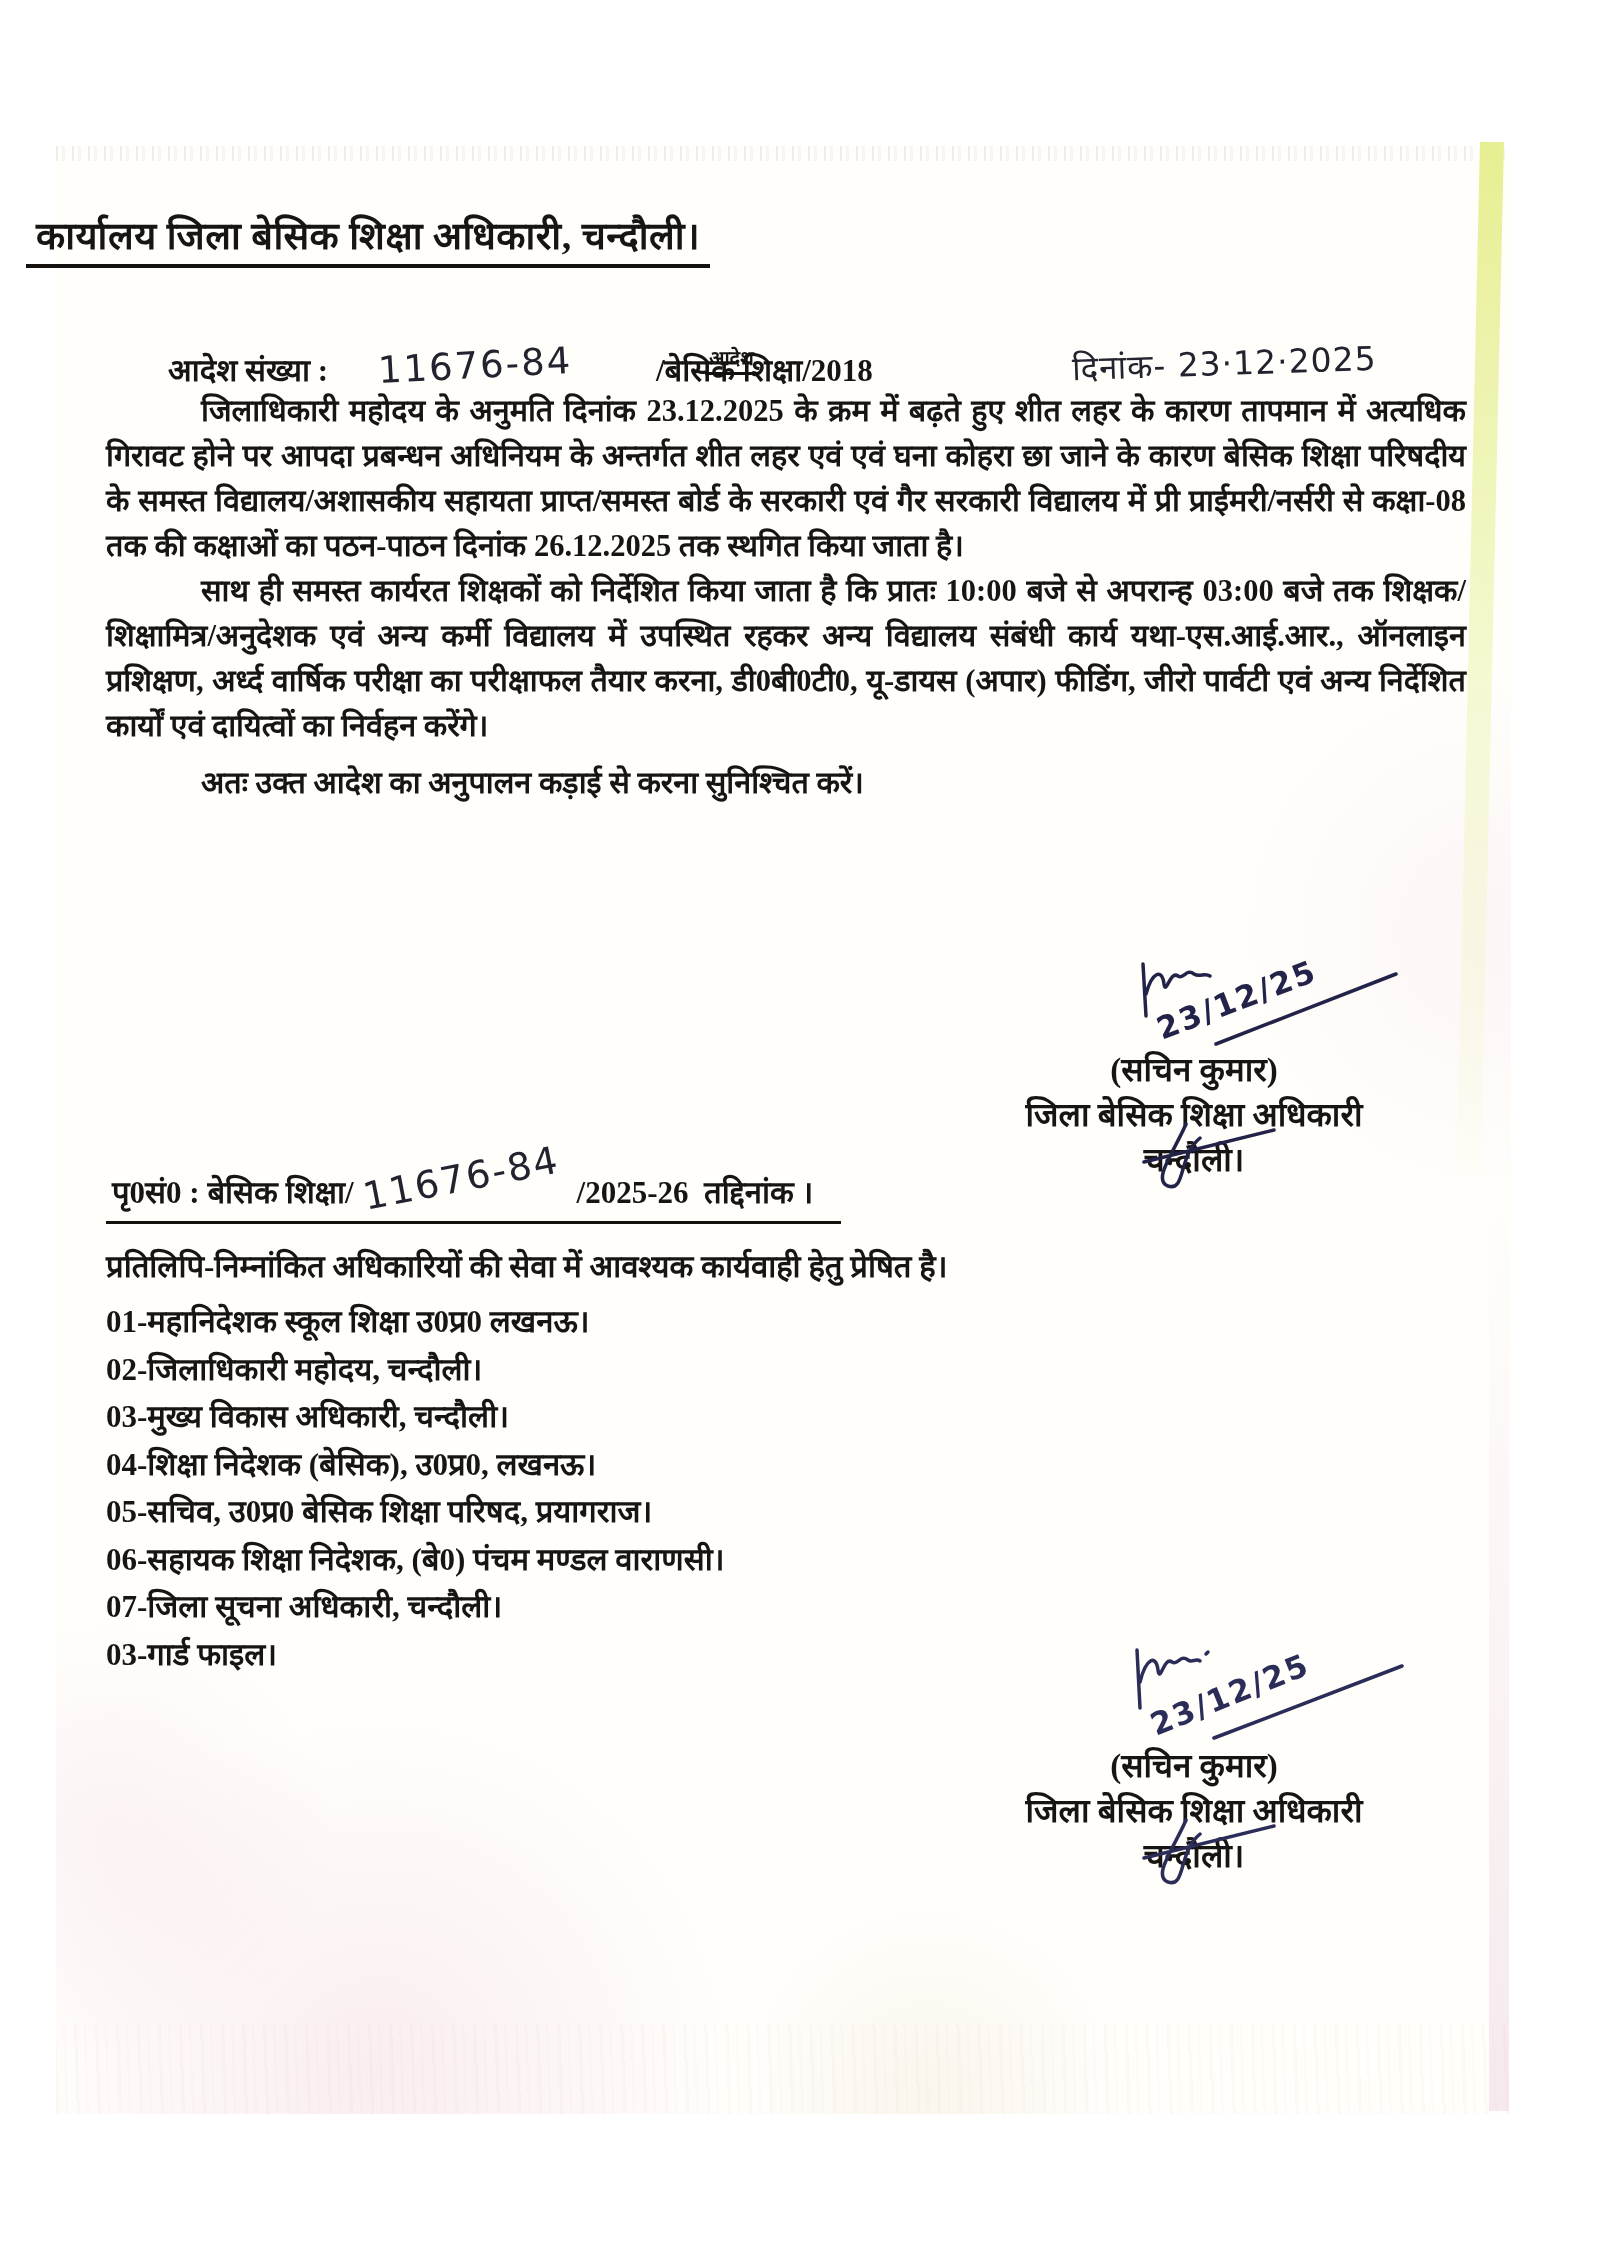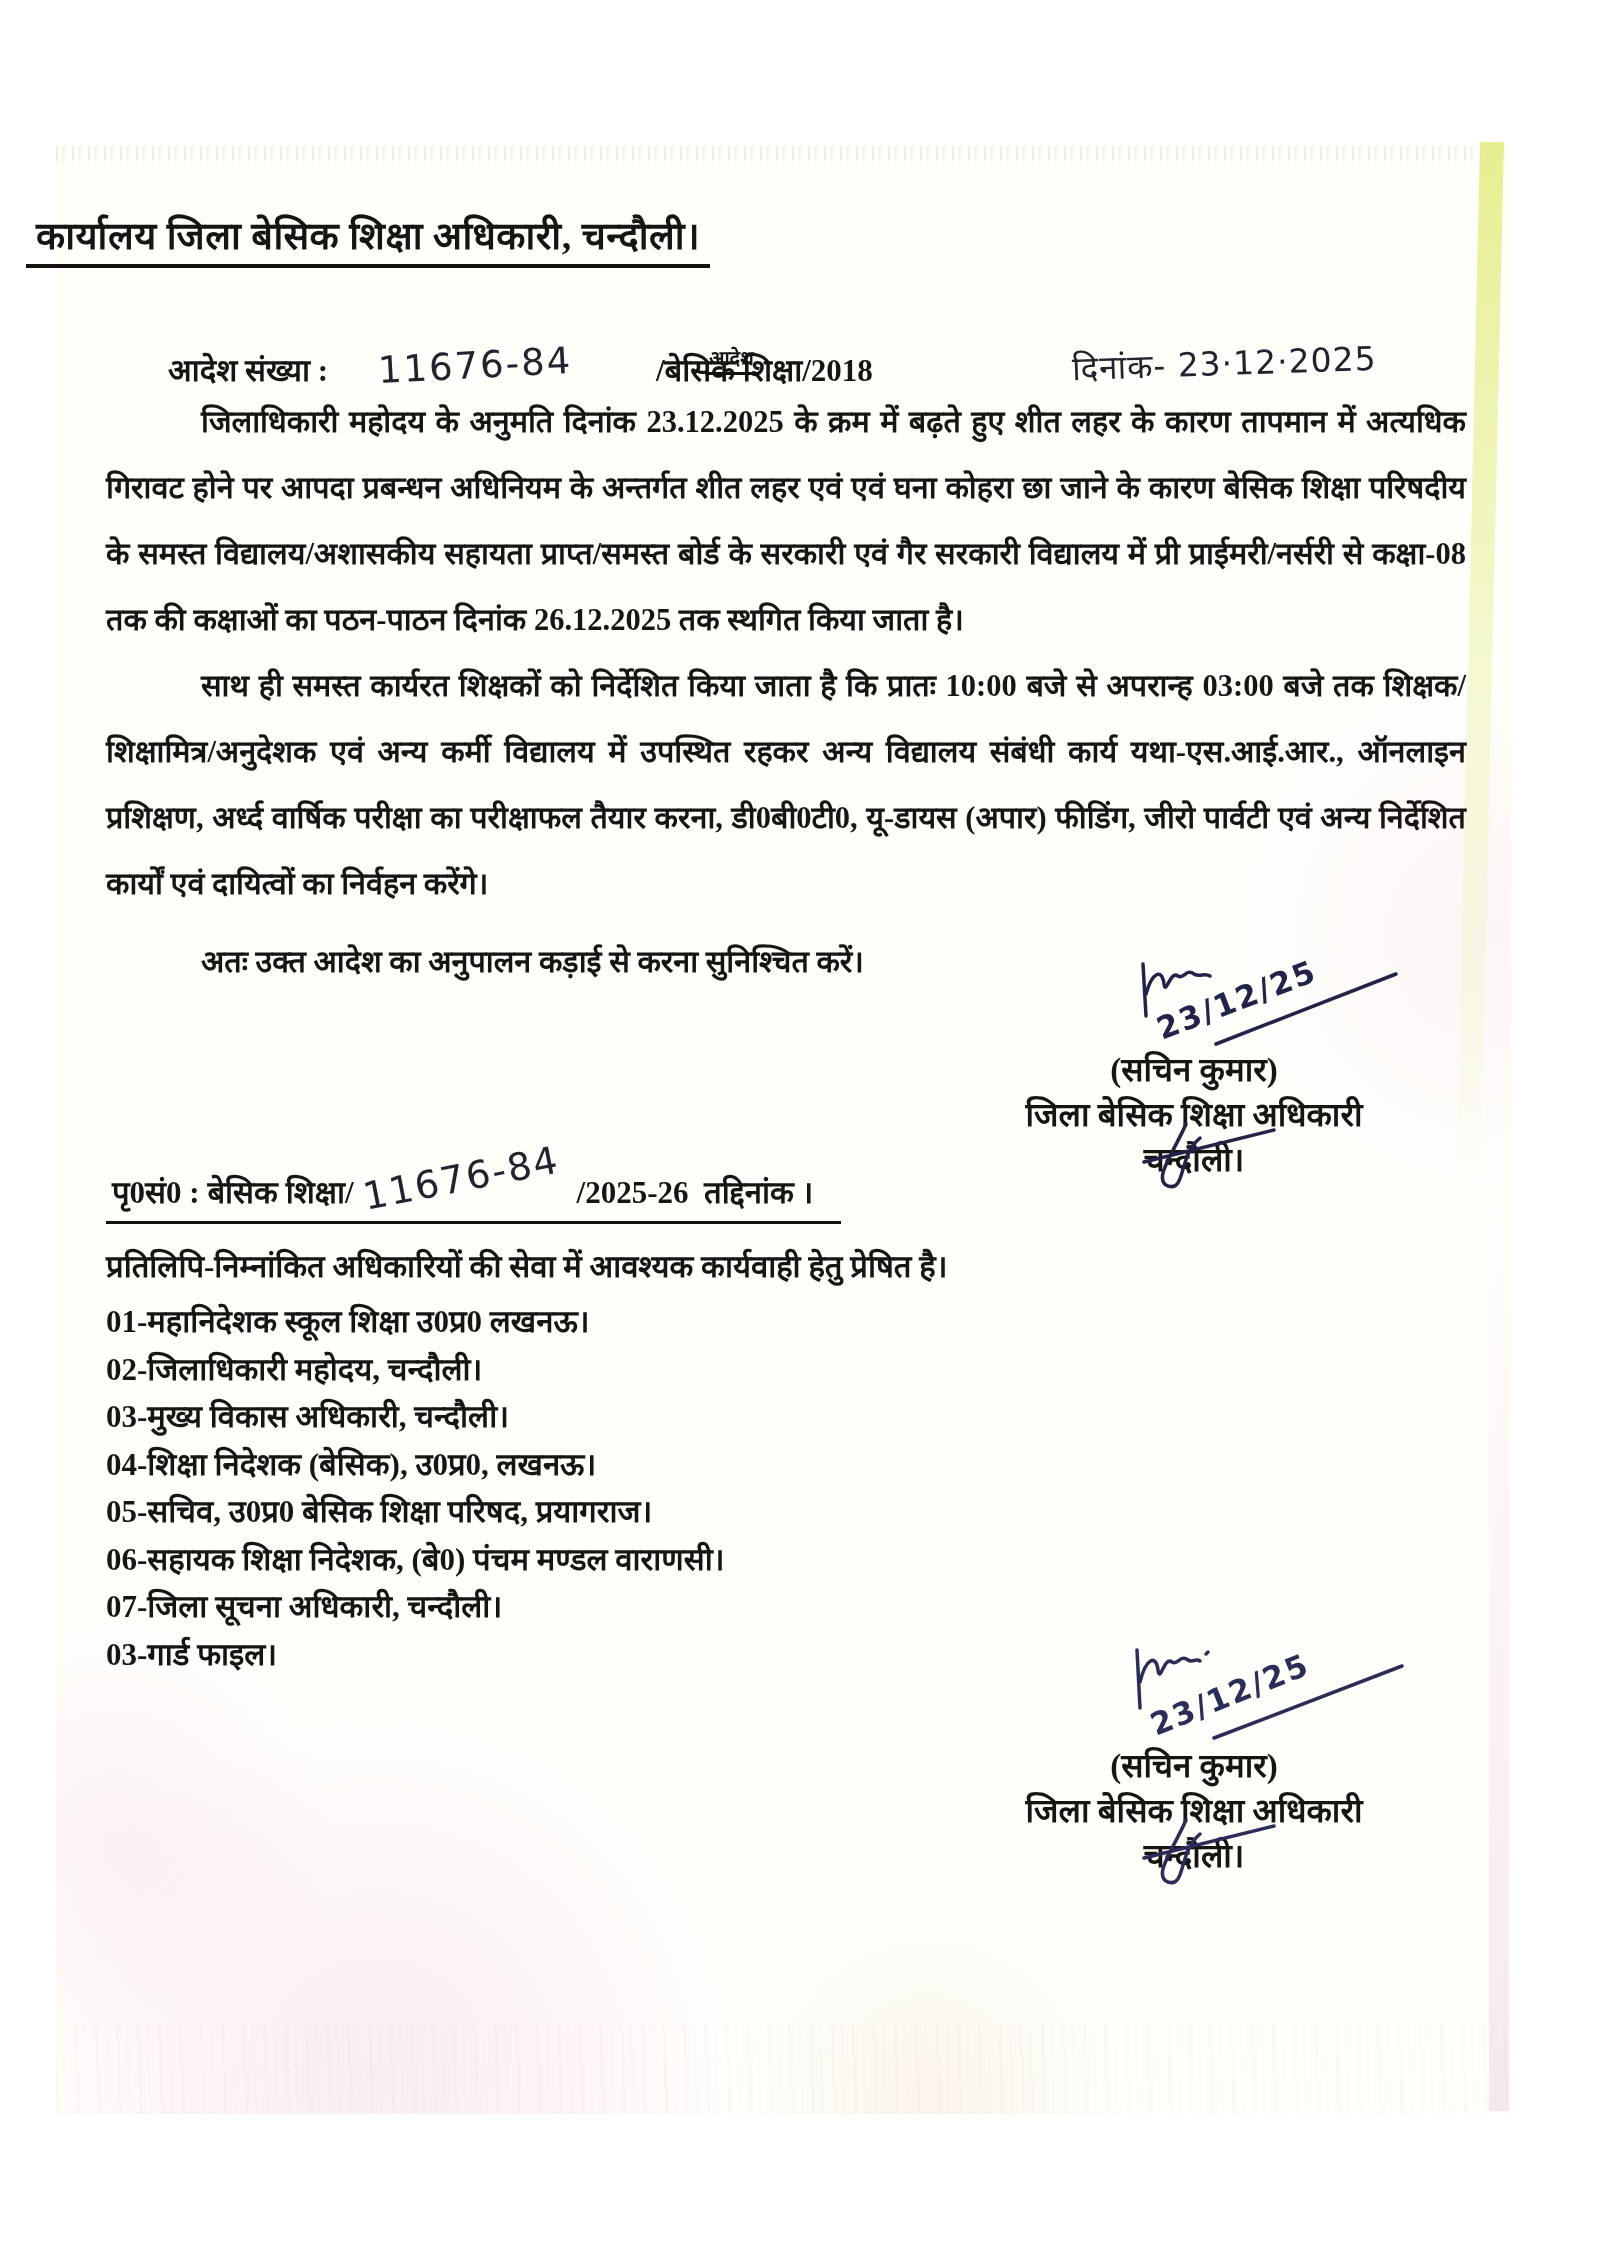--- a/index.html
+++ b/index.html
@@ -59,21 +59,21 @@
   .order-hw{position:absolute;left:322px;top:0px;font-size:37px;transform:rotate(-3deg);}
   .order-ref{position:absolute;left:600px;top:4px;}
   .order-date{position:absolute;left:1016px;top:-4px;font-size:33px;transform:rotate(-2deg);letter-spacing:1px;}
   .heading{
     position:absolute;top:198px;left:-52px;width:100%;text-align:center;
     font-size:20px;font-weight:700;
   }
   .heading .u{border-bottom:3px solid #14110e;padding:0 4px 3px 4px;}
   .body-text{
     position:absolute;left:50px;top:243px;width:1360px;
-    font-size:30.5px;line-height:66px;font-weight:700;
+    font-size:30.5px;line-height:45px;font-weight:700;
     text-align:justify;
   }
   .body-text p{margin:0;text-indent:95px;}
   .body-text p.p3{margin-top:12px;}
   
   .sig{position:absolute;width:520px;text-align:center;font-size:33px;line-height:45px;font-weight:700;}
   .sig-1{left:878px;top:806px;}
   .sig-2{left:878px;top:1486px;}
   .sig svg{display:block;margin:0 auto;}
   .sig .place{position:relative;display:inline-block;}

